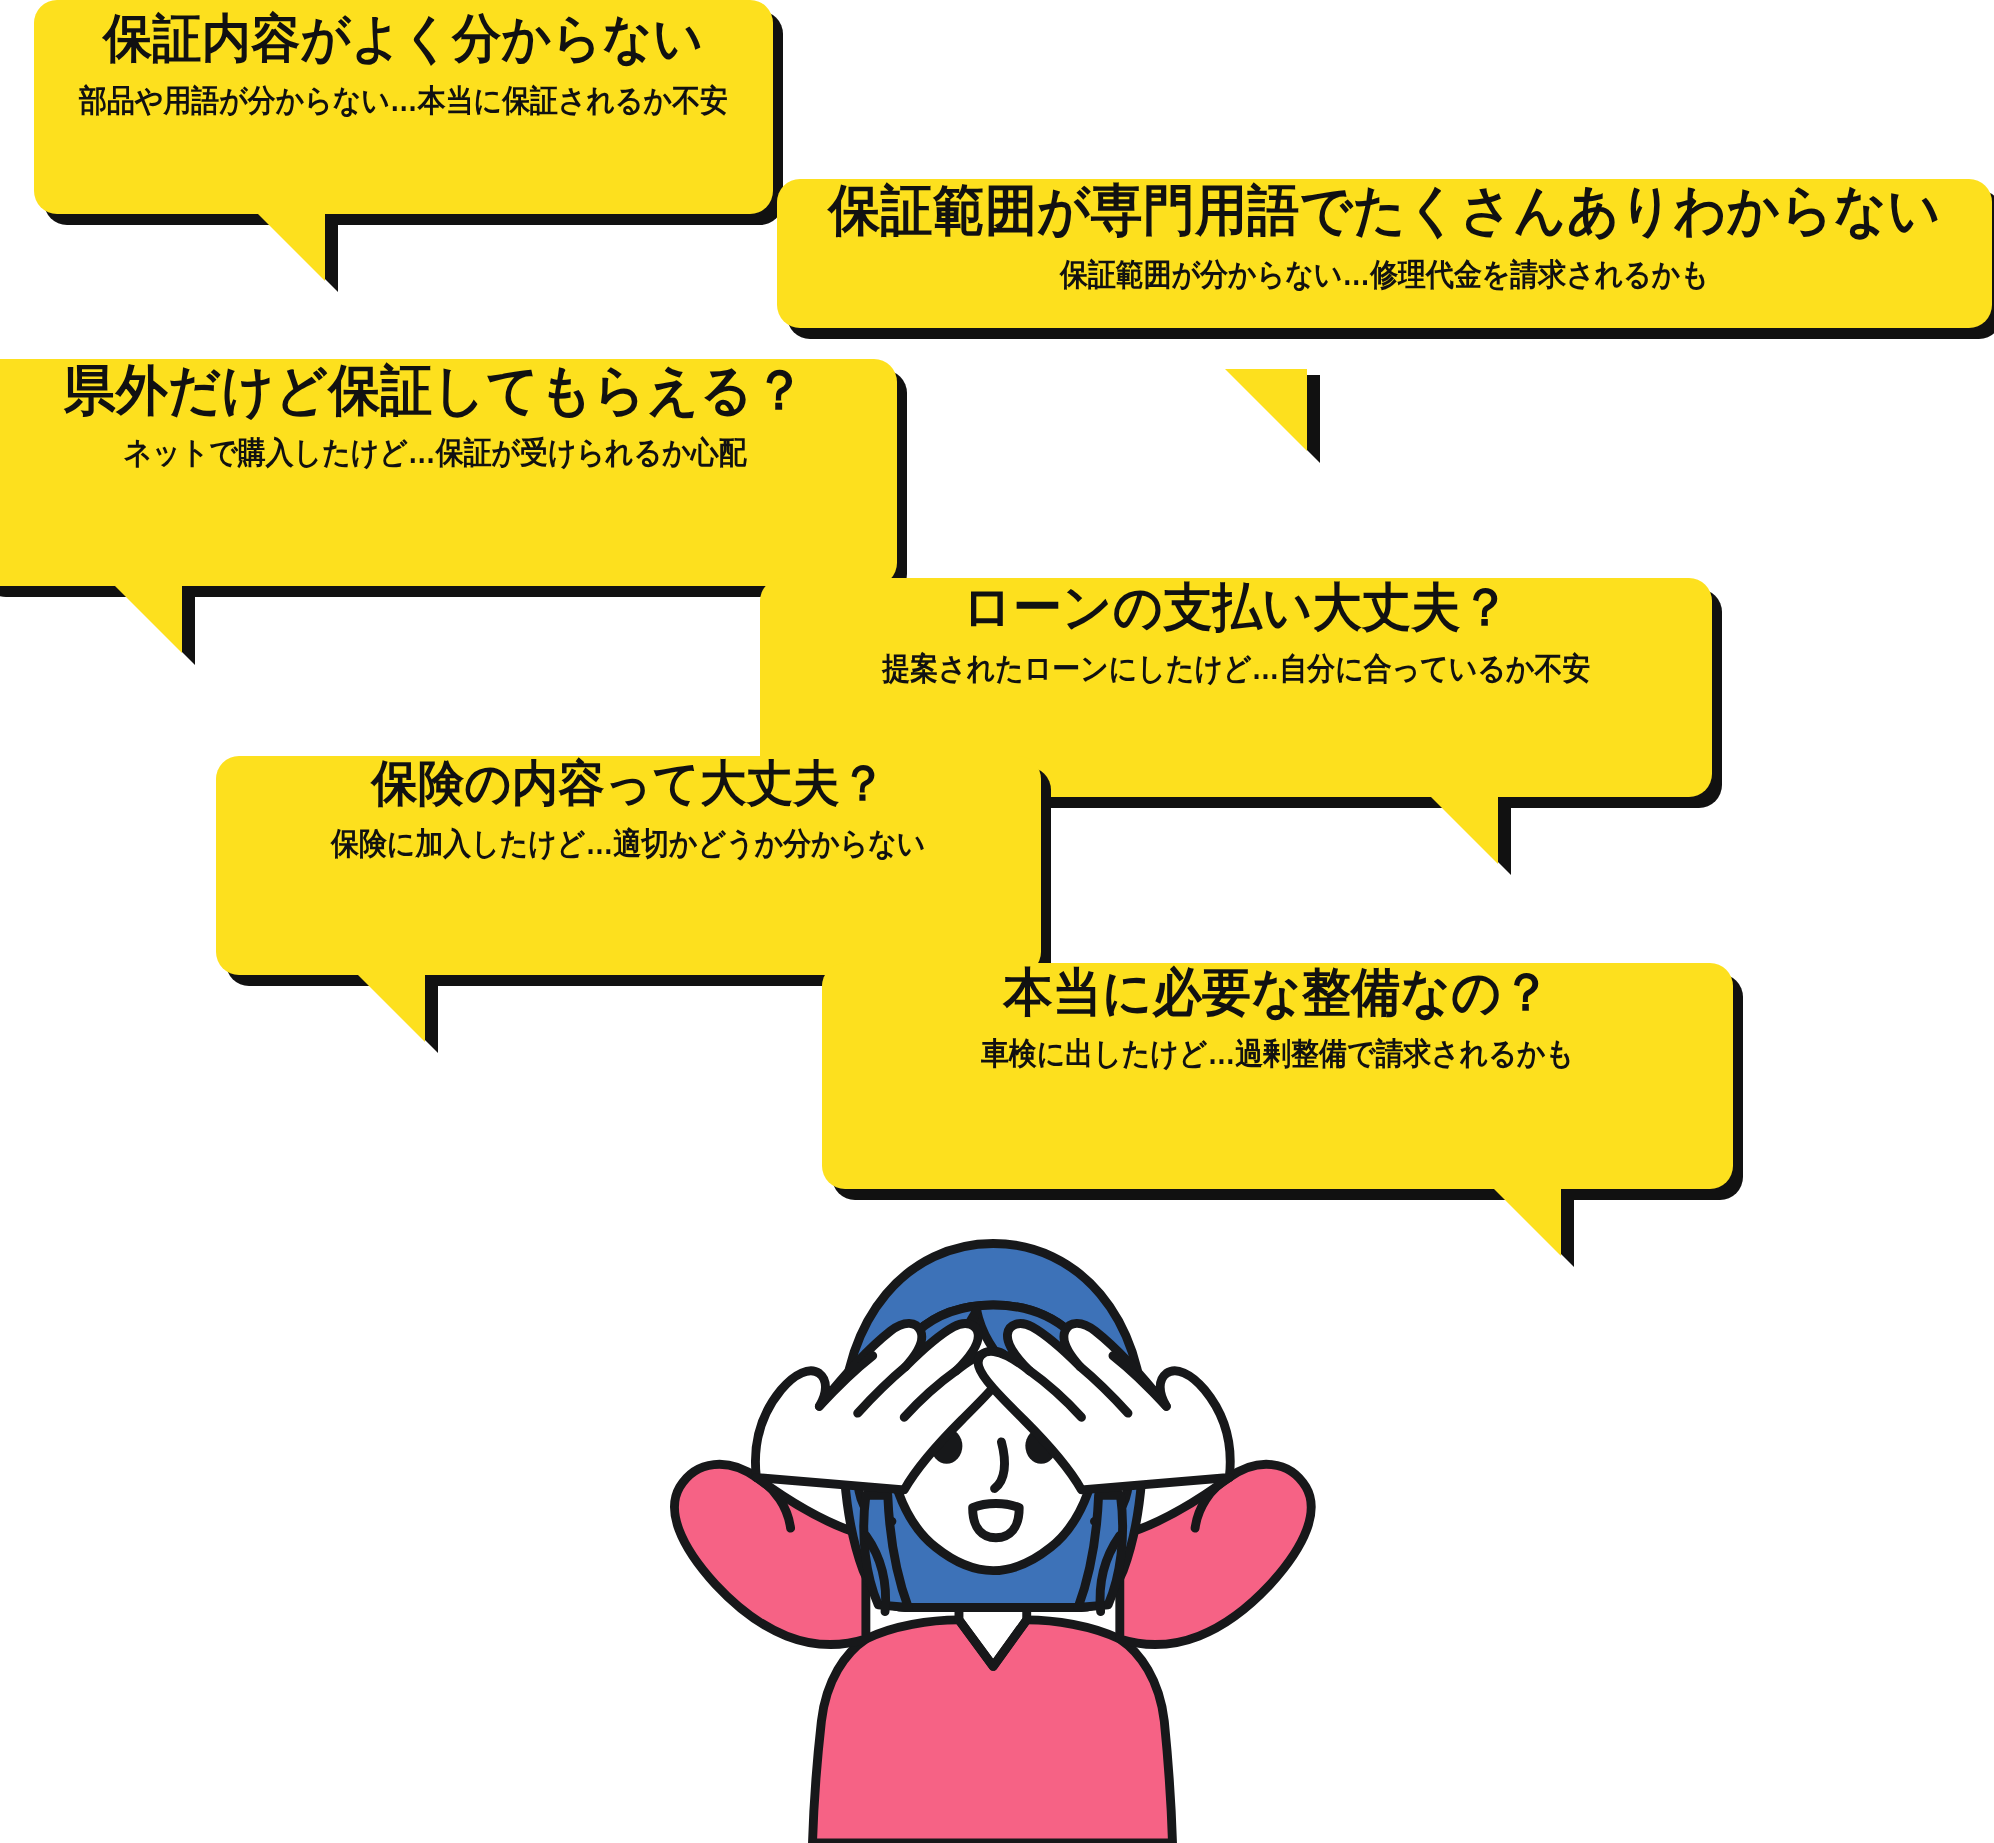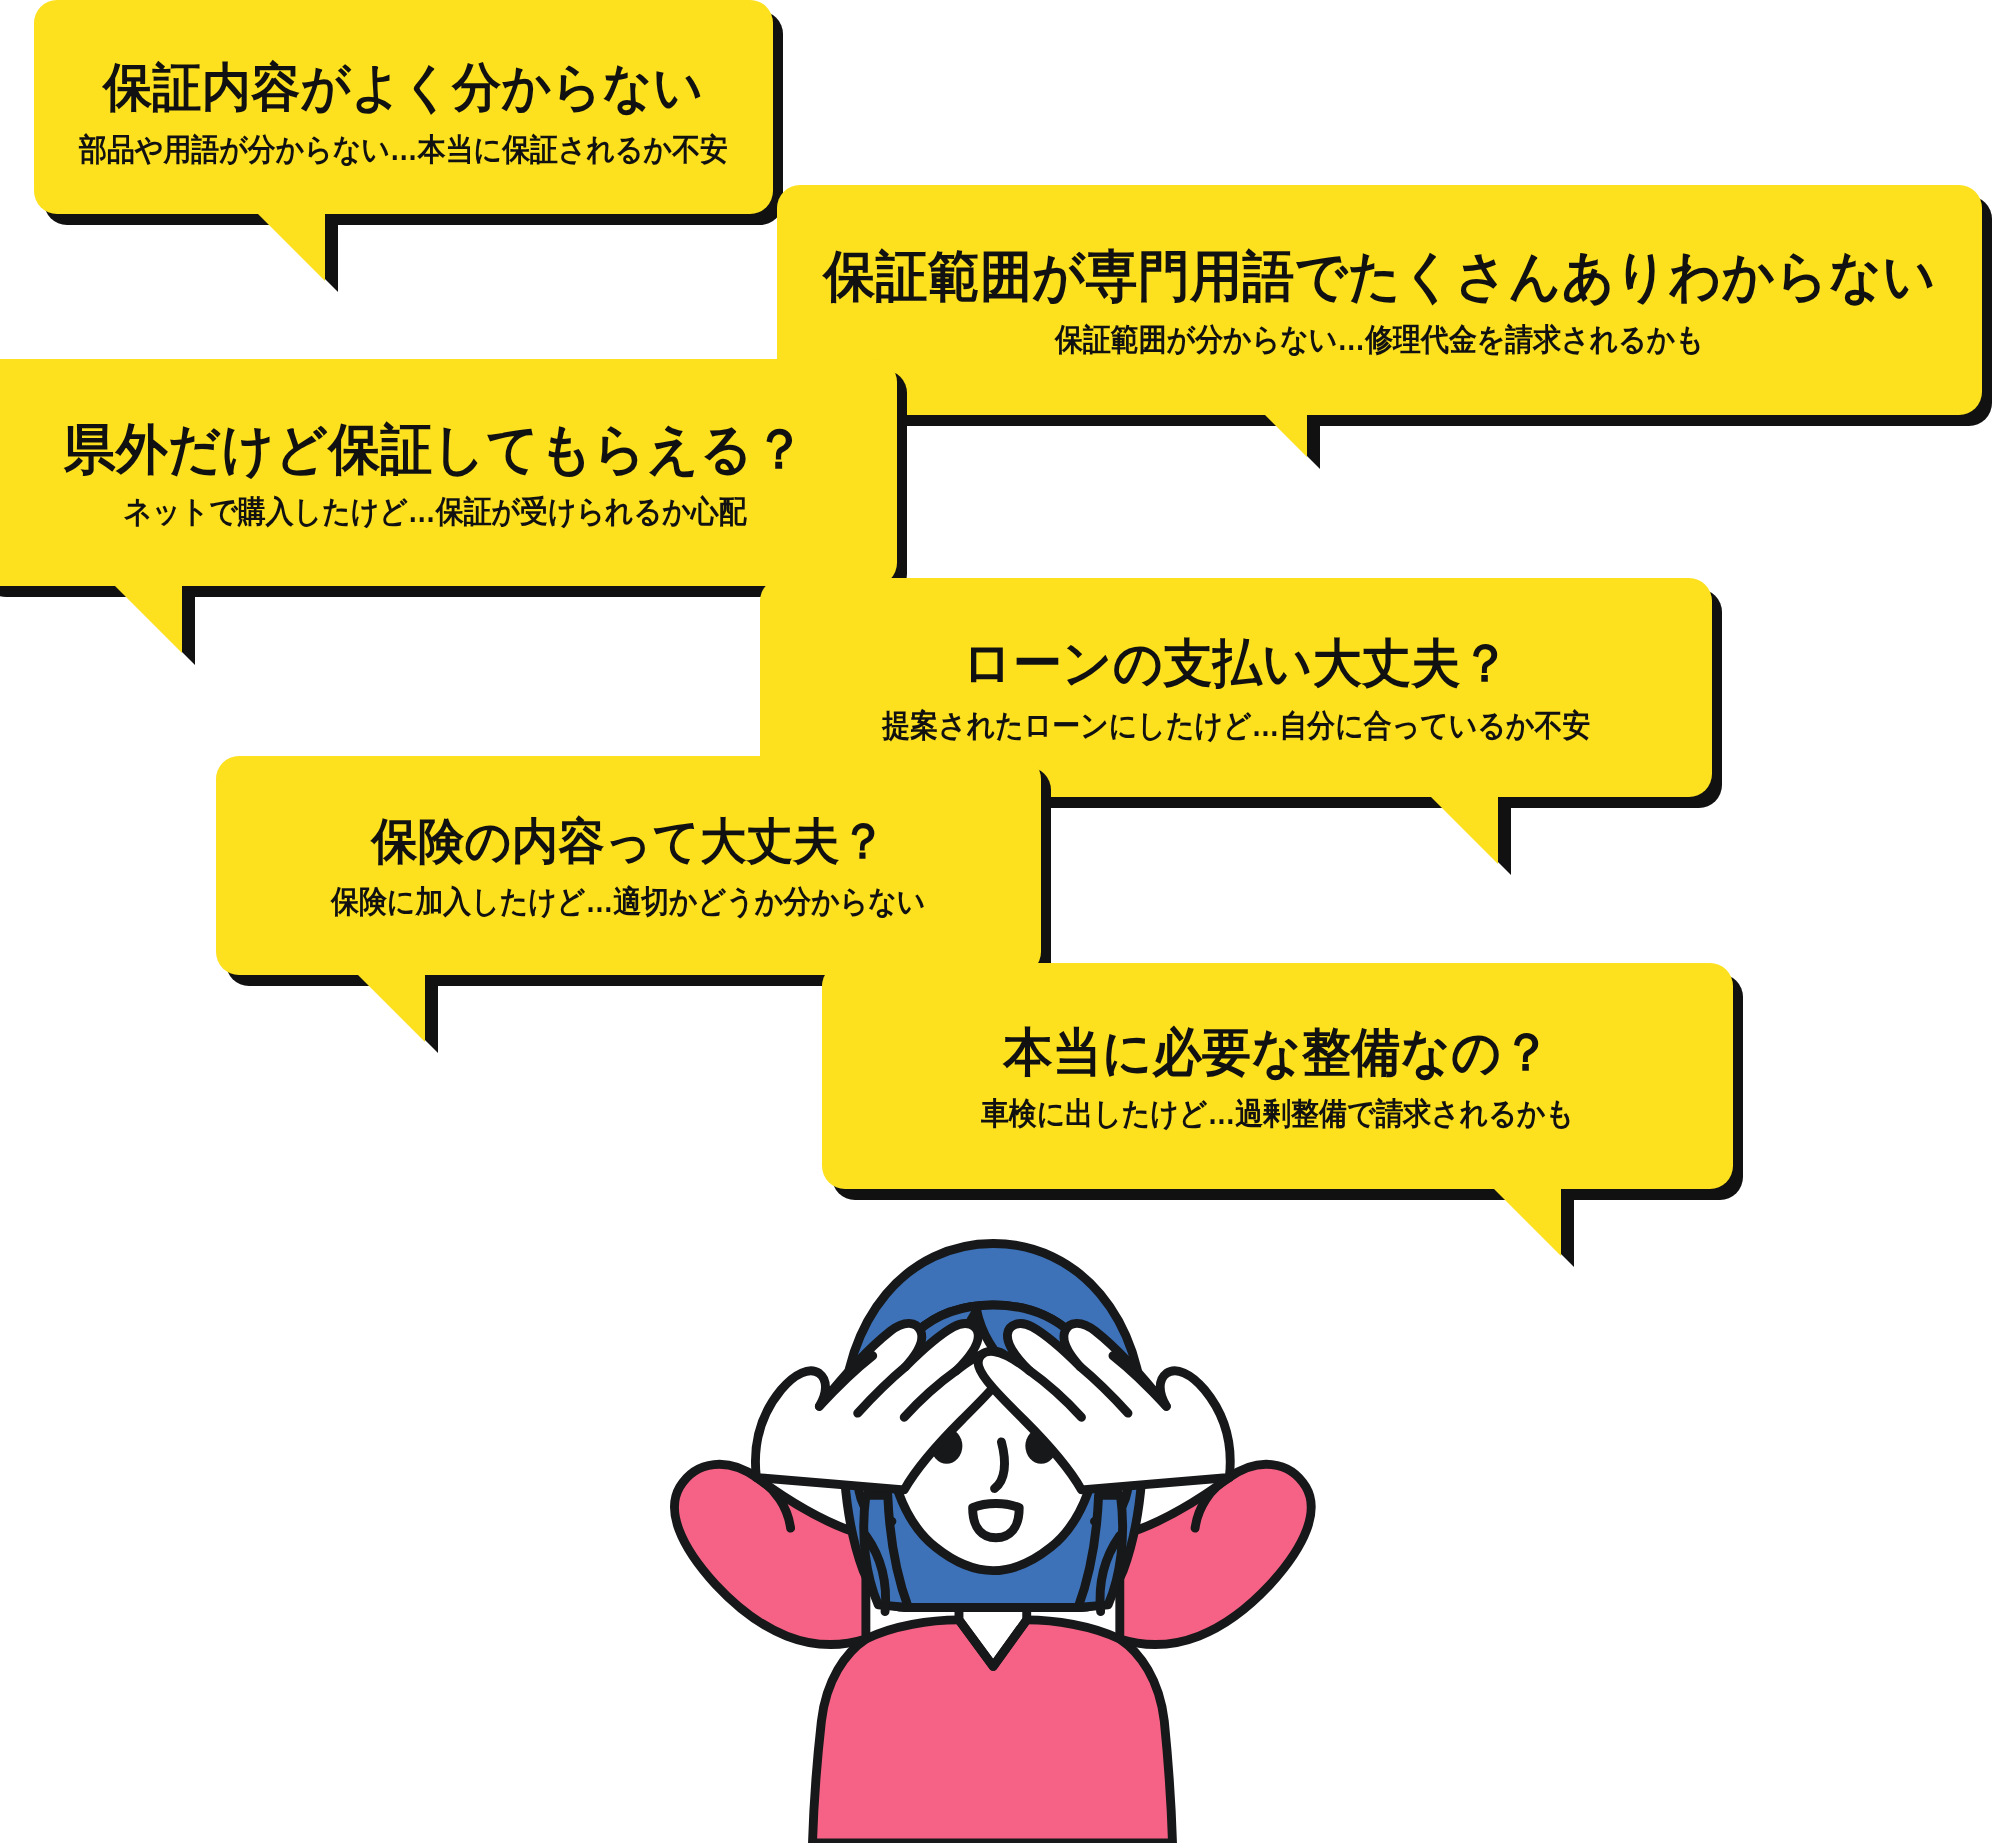--- a/index.html
+++ b/index.html
@@ -12,38 +12,38 @@
   
   .bubble{position:absolute;}
   .bubble .shadow{
     position:absolute;left:9.6px;top:11px;width:100%;height:100%;
     background:#111111;border-radius:23px;
   }
   .bubble .body{
     position:absolute;left:0;top:0;width:100%;height:100%;
     background:#FDE01E;border-radius:23px;
     box-sizing:border-box;
-    display:flex;flex-direction:column;align-items:center;justify-content:center;
+    display:flex;flex-direction:column;align-items:center;justify-content:flex-start;
   }
   .bubble .tail-shadow,
   .bubble .tail{position:absolute;width:0;height:0;}
 
   .title{
     color:#111111;font-weight:bold;letter-spacing:0.01em;
     white-space:nowrap;line-height:1.0;
     transform:scaleX(.94);transform-origin:center;
   }
   .sub{
     color:#111111;font-weight:bold;white-space:nowrap;line-height:1.0;
     transform:scaleX(.90);transform-origin:center;
   }
 
   
   #b1{left:34px;  top:0px;    width:739px; height:214px;}
-  #b2{left:777px;top:185px;  width:1205px; height:230px;}
+  #b2{left:777px;top:179px;  width:1205px; height:149px;padding-left:10px;}
   #b3{left:-27px; top:359px;  width:924px; height:227px;}
   #b4{left:760px;top:578px;  width:952px; height:219px;}
   #b5{left:216px; top:756px; width:825px; height:219px;}
   #b6{left:822px;top:945px; width:911px; height:226px;margin-top:18px;}
 
   #b1 .title{font-size:52px;margin-top:12.3px;}
   #b1 .sub{font-size:31px;margin-top:20.5px;}
   #b2 .title{font-size:55px;margin-top:4.1px;}
   #b2 .sub{font-size:31px;margin-top:20.5px;}
   #b3 .title{font-size:55px;margin-top:4.1px;}

